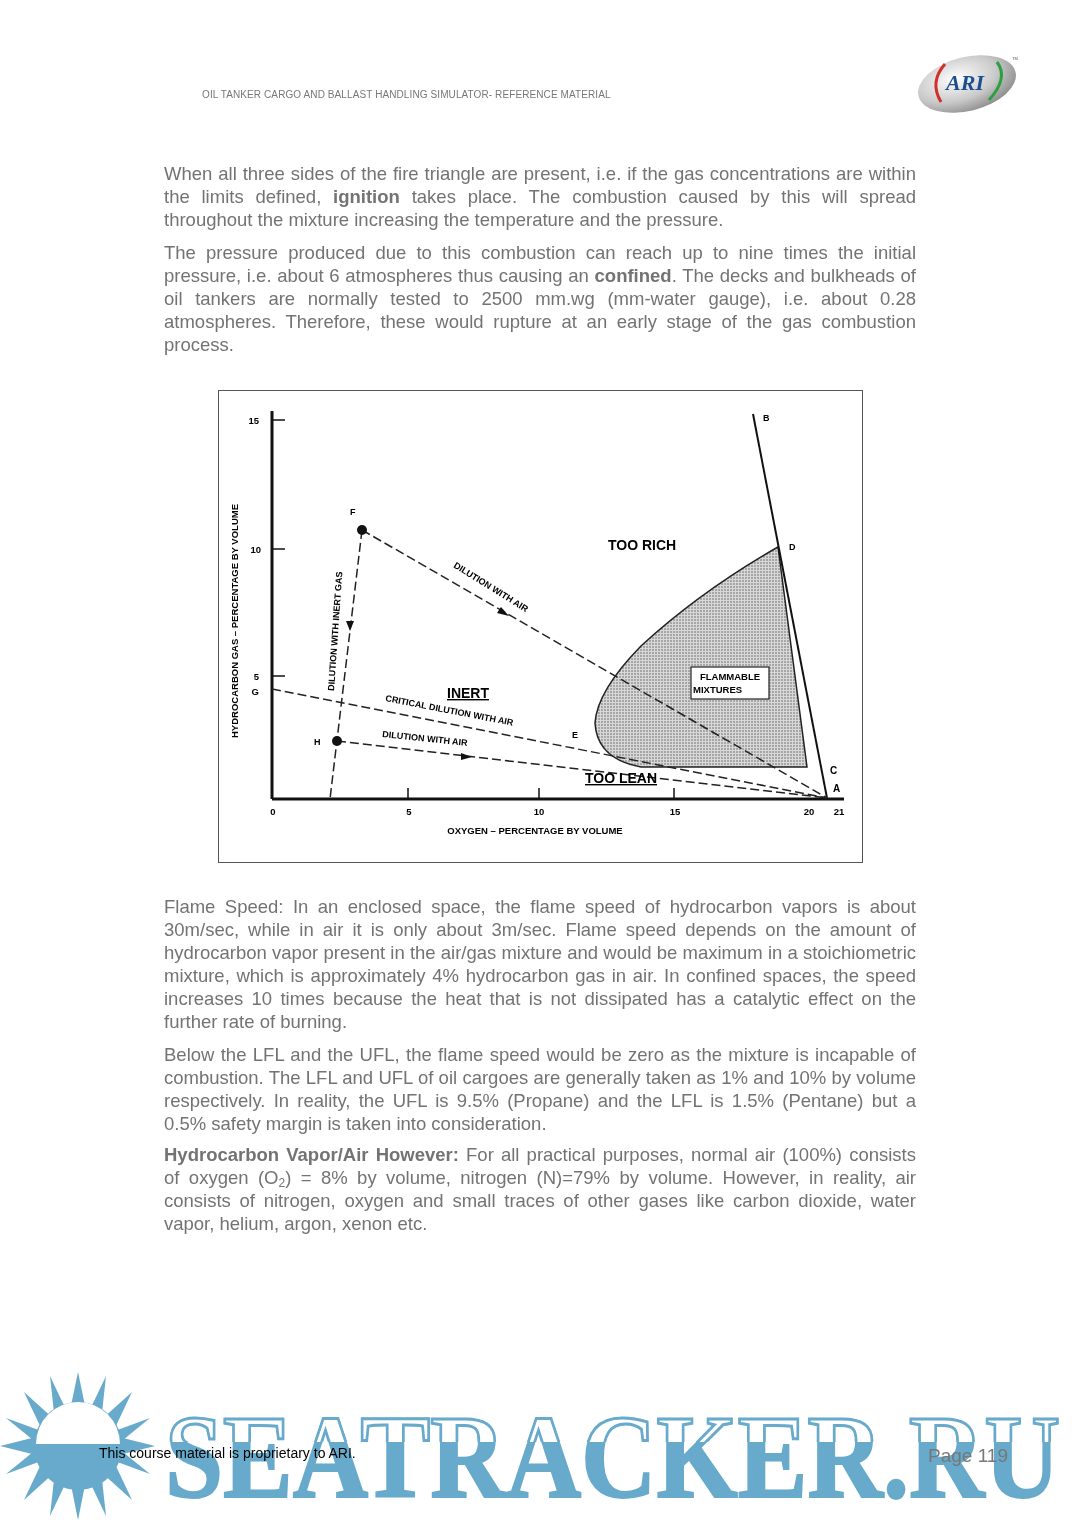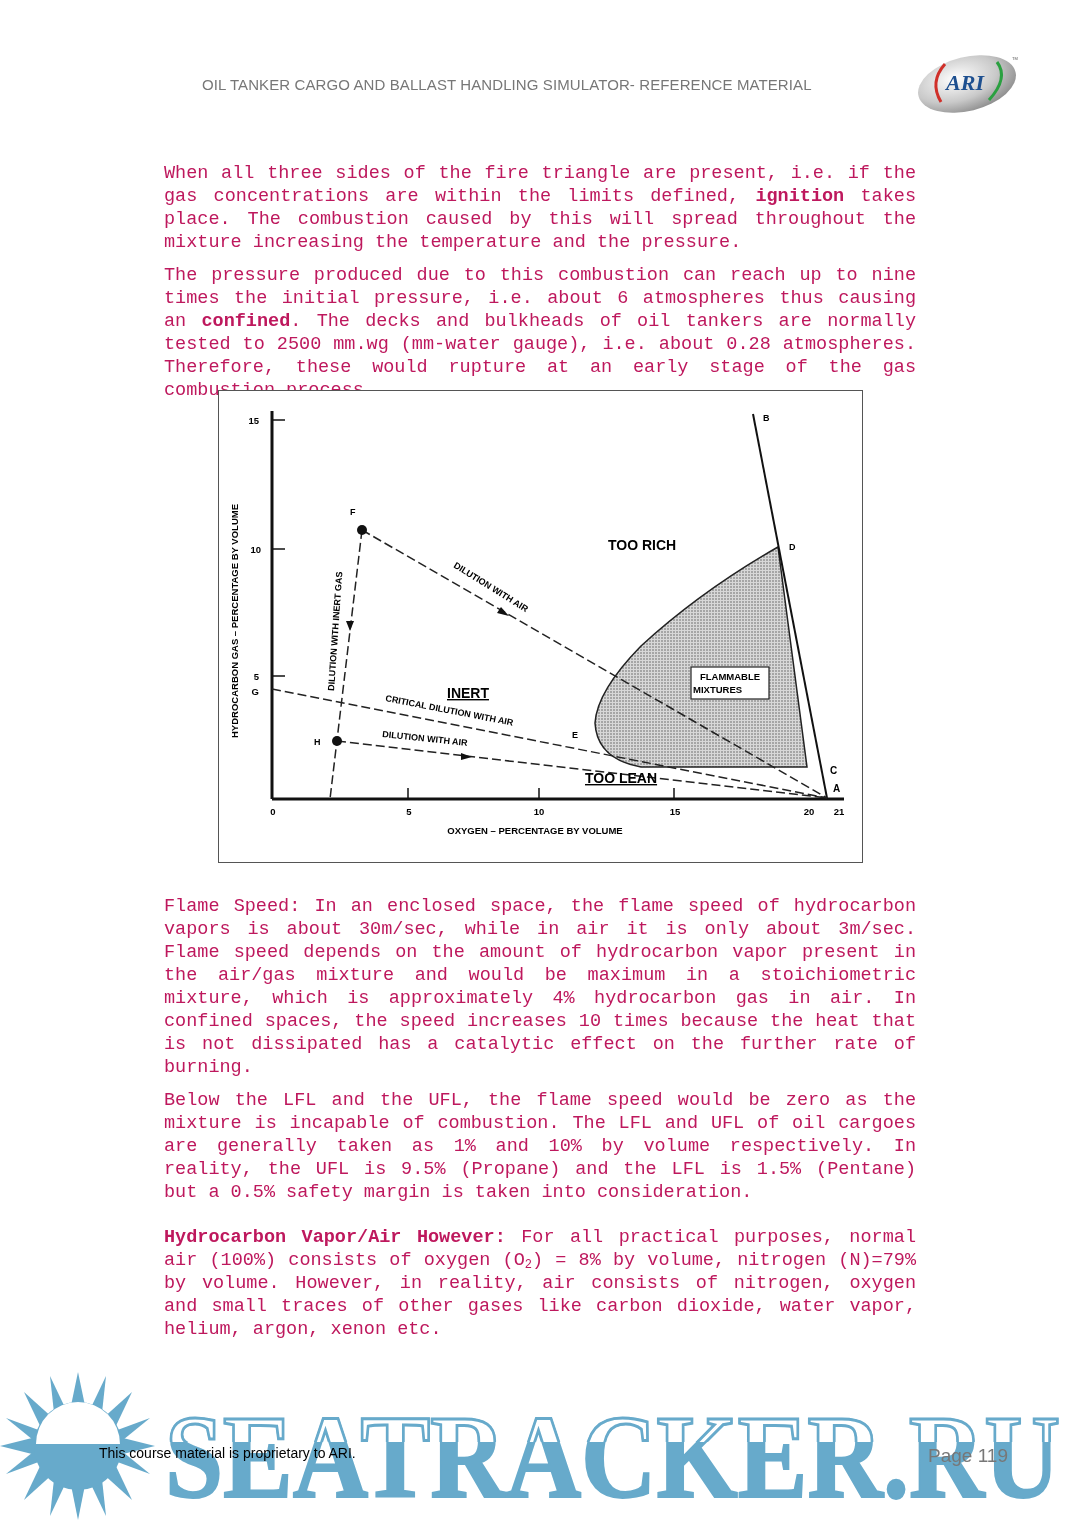--- a/index.html
+++ b/index.html
@@ -3,32 +3,32 @@
 <meta charset="utf-8">
 <style>
   html, body { margin: 0; padding: 0; }
   body {
     width: 1080px; height: 1527px; position: relative; overflow: hidden;
     background: #ffffff;
     font-family: "Liberation Sans", sans-serif;
     color: #111;
   }
   .header-title {
-    position: absolute; left: 202px; top: 76px;
-    font-size: 15px; color: #777; letter-spacing: 0.1px;
+    position: absolute; left: 202px; top: 89px;
+    font-size: 10px; color: #777; letter-spacing: 0.1px;
     font-family: "Liberation Sans", sans-serif;
   }
   .logo {
     position: absolute; left: 915px; top: 52px; width: 108px; height: 62px;
   }
   .content {
     position: absolute; left: 164px; width: 752px;
     font-size: 18.5px; line-height: 23px; text-align: justify;
-    font-family: Liberation Mono, monospace;
-    color: #be185d;
+    font-family: Liberation Sans, sans-serif;
+    color: #737373;
   }
   .content p { margin: 0 0 10px 0; }
   .content b { font-weight: bold; }
   .figure {
     position: absolute; left: 218px; top: 390px; width: 643px; height: 471px;
     border: 1px solid #555; background: #fff;
   }
   .figure svg { position: absolute; left: 0; top: 0; }
   .footer-left {
     position: absolute; left: 99px; top: 1445px; font-size: 14px; color: #000000;
@@ -132,21 +132,21 @@
     <text x="584" y="782" font-size="14" font-weight="bold" text-decoration="underline">TOO LEAN</text>
     <text transform="translate(333 690) rotate(-86)" font-size="9" font-weight="bold">DILUTION WITH INERT GAS</text>
     <text transform="translate(452 566) rotate(32)" font-size="9" font-weight="bold">DILUTION WITH AIR</text>
     <text transform="translate(384 700) rotate(11)" font-size="9" font-weight="bold">CRITICAL DILUTION WITH AIR</text>
     <text transform="translate(381 736) rotate(6)" font-size="9" font-weight="bold">DILUTION WITH AIR</text>
   </svg>
 </div>
 
 <div class="content" style="top:895px;">
   <p>Flame Speed: In an enclosed space, the flame speed of hydrocarbon vapors is about 30m/sec, while in air it is only about 3m/sec. Flame speed depends on the amount of hydrocarbon vapor present in the air/gas mixture and would be maximum in a stoichiometric mixture, which is approximately 4% hydrocarbon gas in air. In confined spaces, the speed increases 10 times because the heat that is not dissipated has a catalytic effect on the further rate of burning.</p>
-  <p style="margin-bottom:22px;">Below the LFL and the UFL, the flame speed would be zero as the mixture is incapable of combustion. The LFL and UFL of oil cargoes are generally taken as 1% and 10% by volume respectively. In reality, the UFL is 9.5% (Propane) and the LFL is 1.5% (Pentane) but a 0.5% safety margin is taken into consideration.</p>
+  <p style="margin-bottom:8px;">Below the LFL and the UFL, the flame speed would be zero as the mixture is incapable of combustion. The LFL and UFL of oil cargoes are generally taken as 1% and 10% by volume respectively. In reality, the UFL is 9.5% (Propane) and the LFL is 1.5% (Pentane) but a 0.5% safety margin is taken into consideration.</p>
   <p><b>Hydrocarbon Vapor/Air However:</b><span> For all practical purposes, normal air (100%) consists of oxygen (O</span><sub>2</sub><span>) = 8% by volume, nitrogen (N)=79% by volume. However, in reality, air consists of nitrogen, oxygen and small traces of other gases like carbon dioxide, water vapor, helium, argon, xenon etc.</span></p>
 </div>
 
 <svg class="watermark" viewBox="0 1365 1080 162">
   <g>
     <g fill="#67aacb">
       <polygon points="78,1372 88,1420 68,1420"></polygon>
       <polygon points="78,1520 88,1470 68,1470"></polygon>
       <polygon points="0,1446 40,1436 40,1456"></polygon>
       <polygon points="155,1446 115,1436 115,1456"></polygon>

